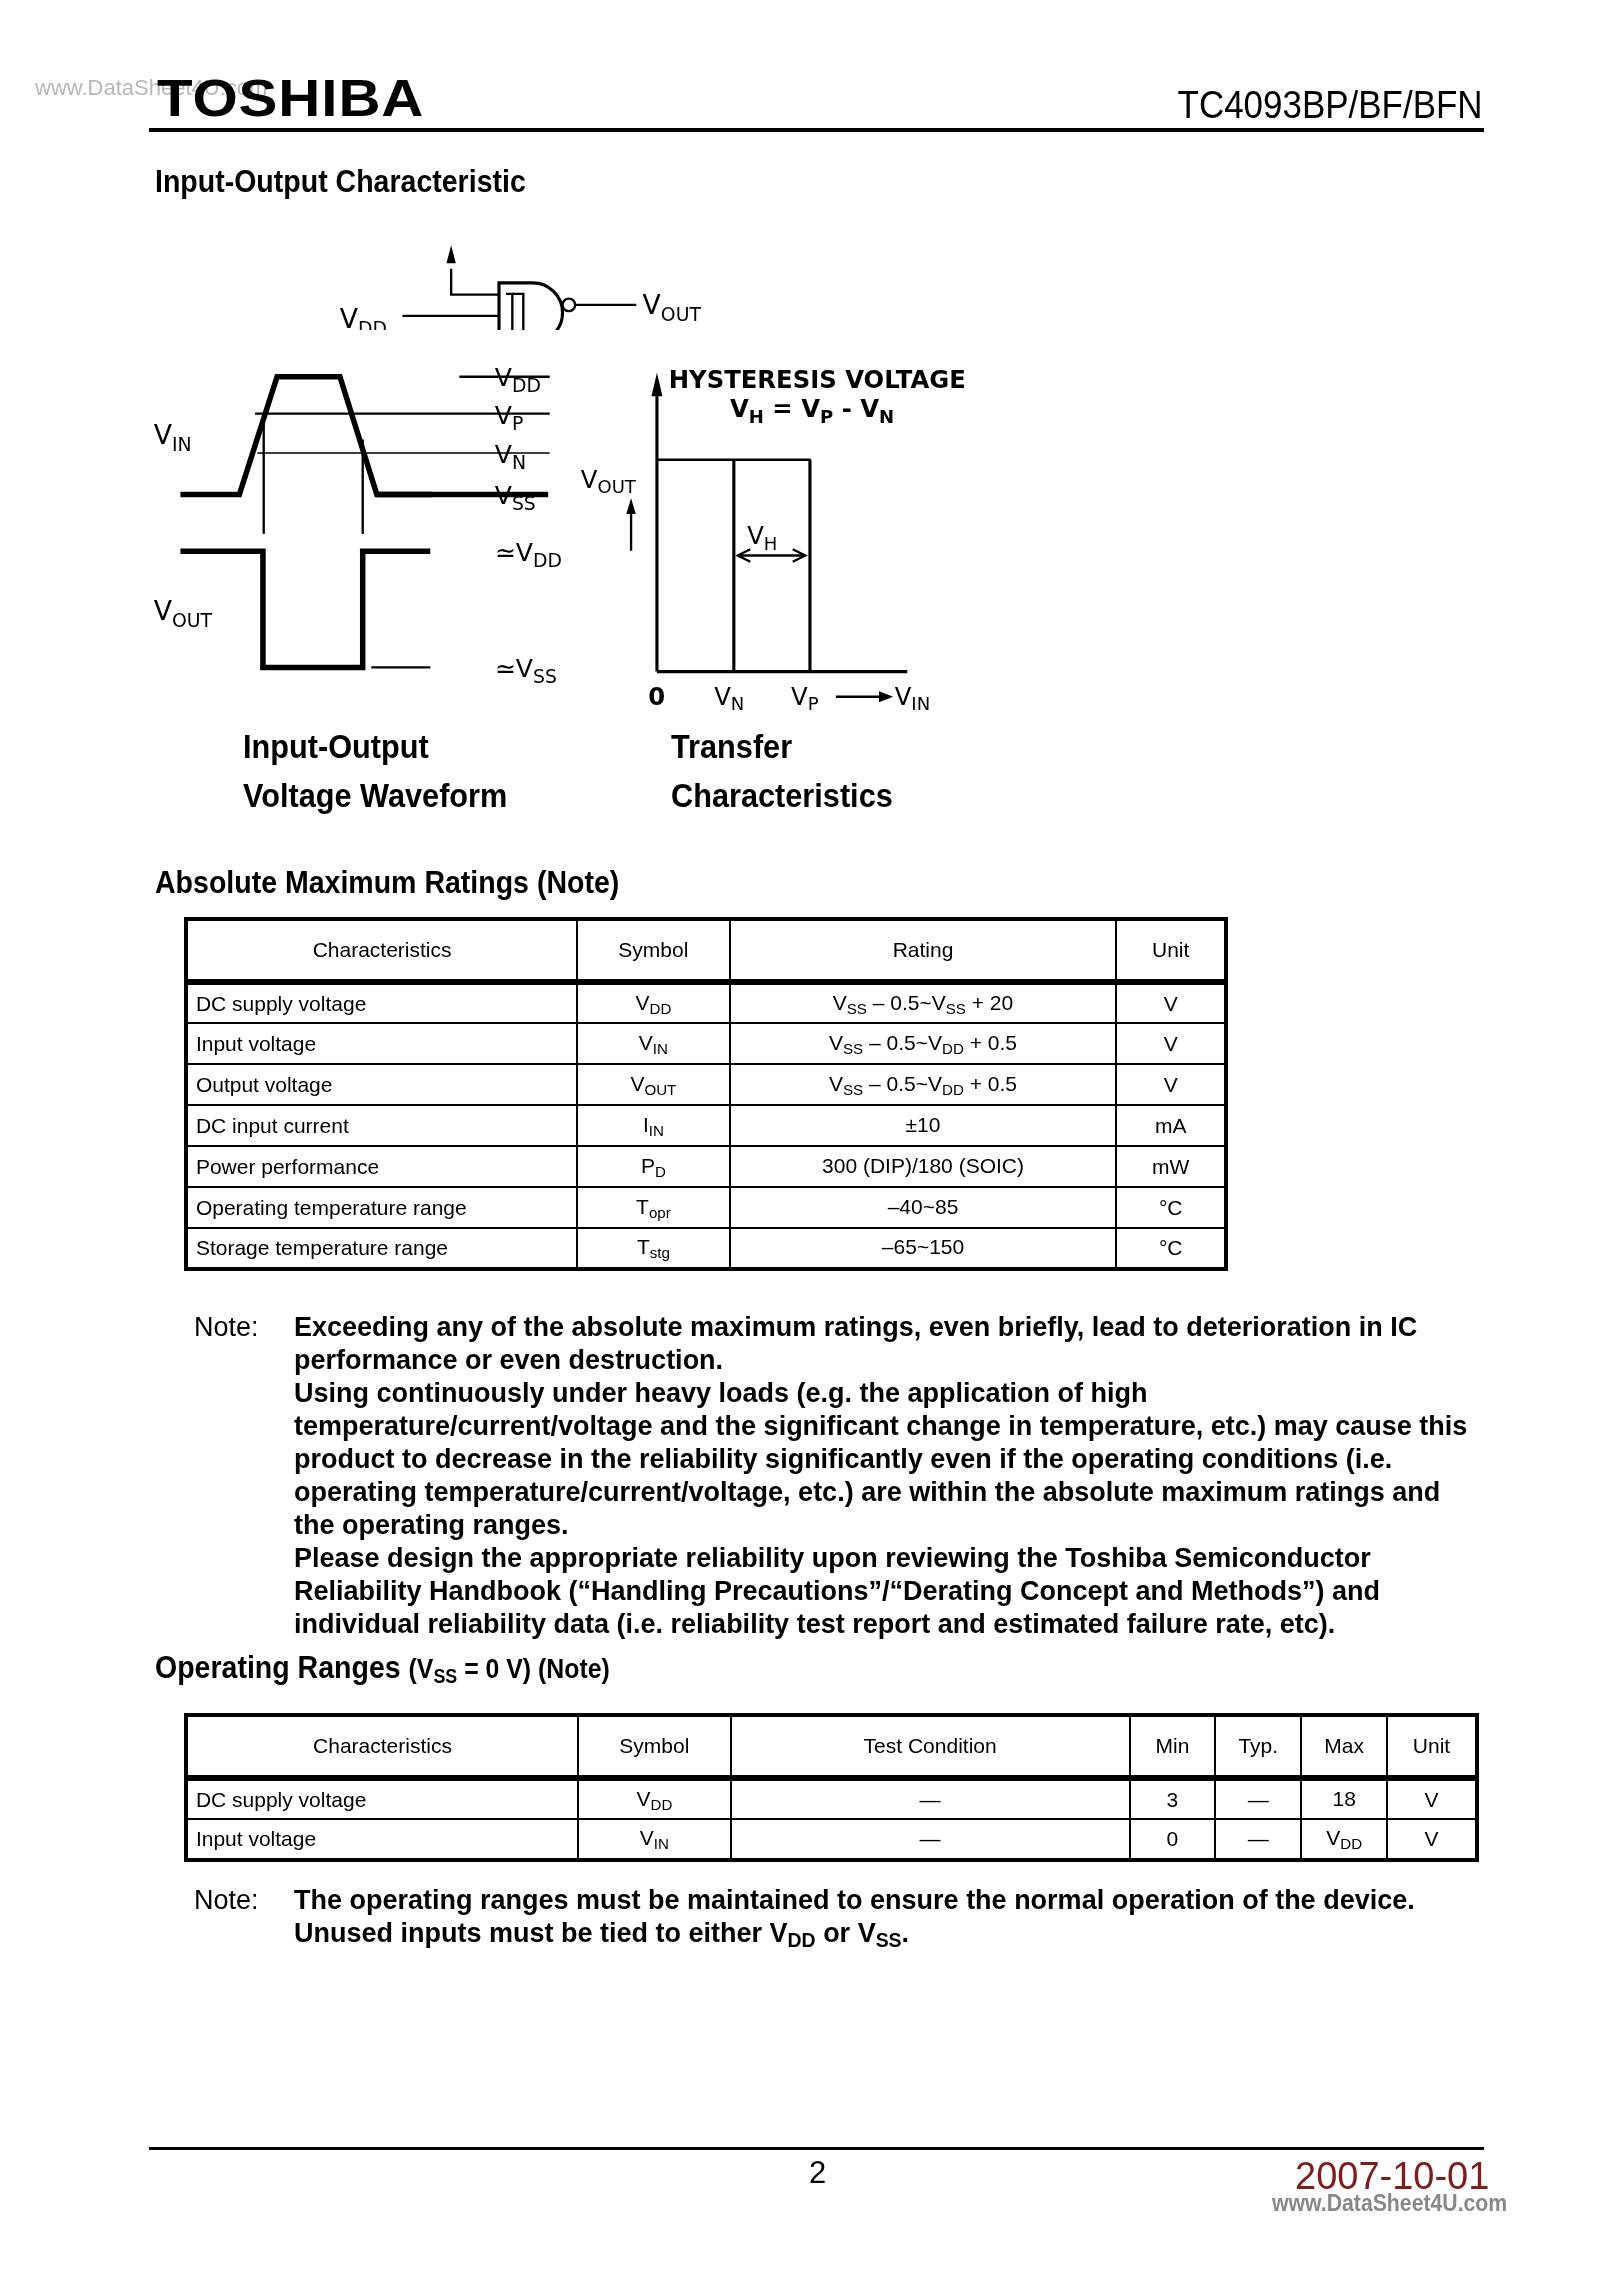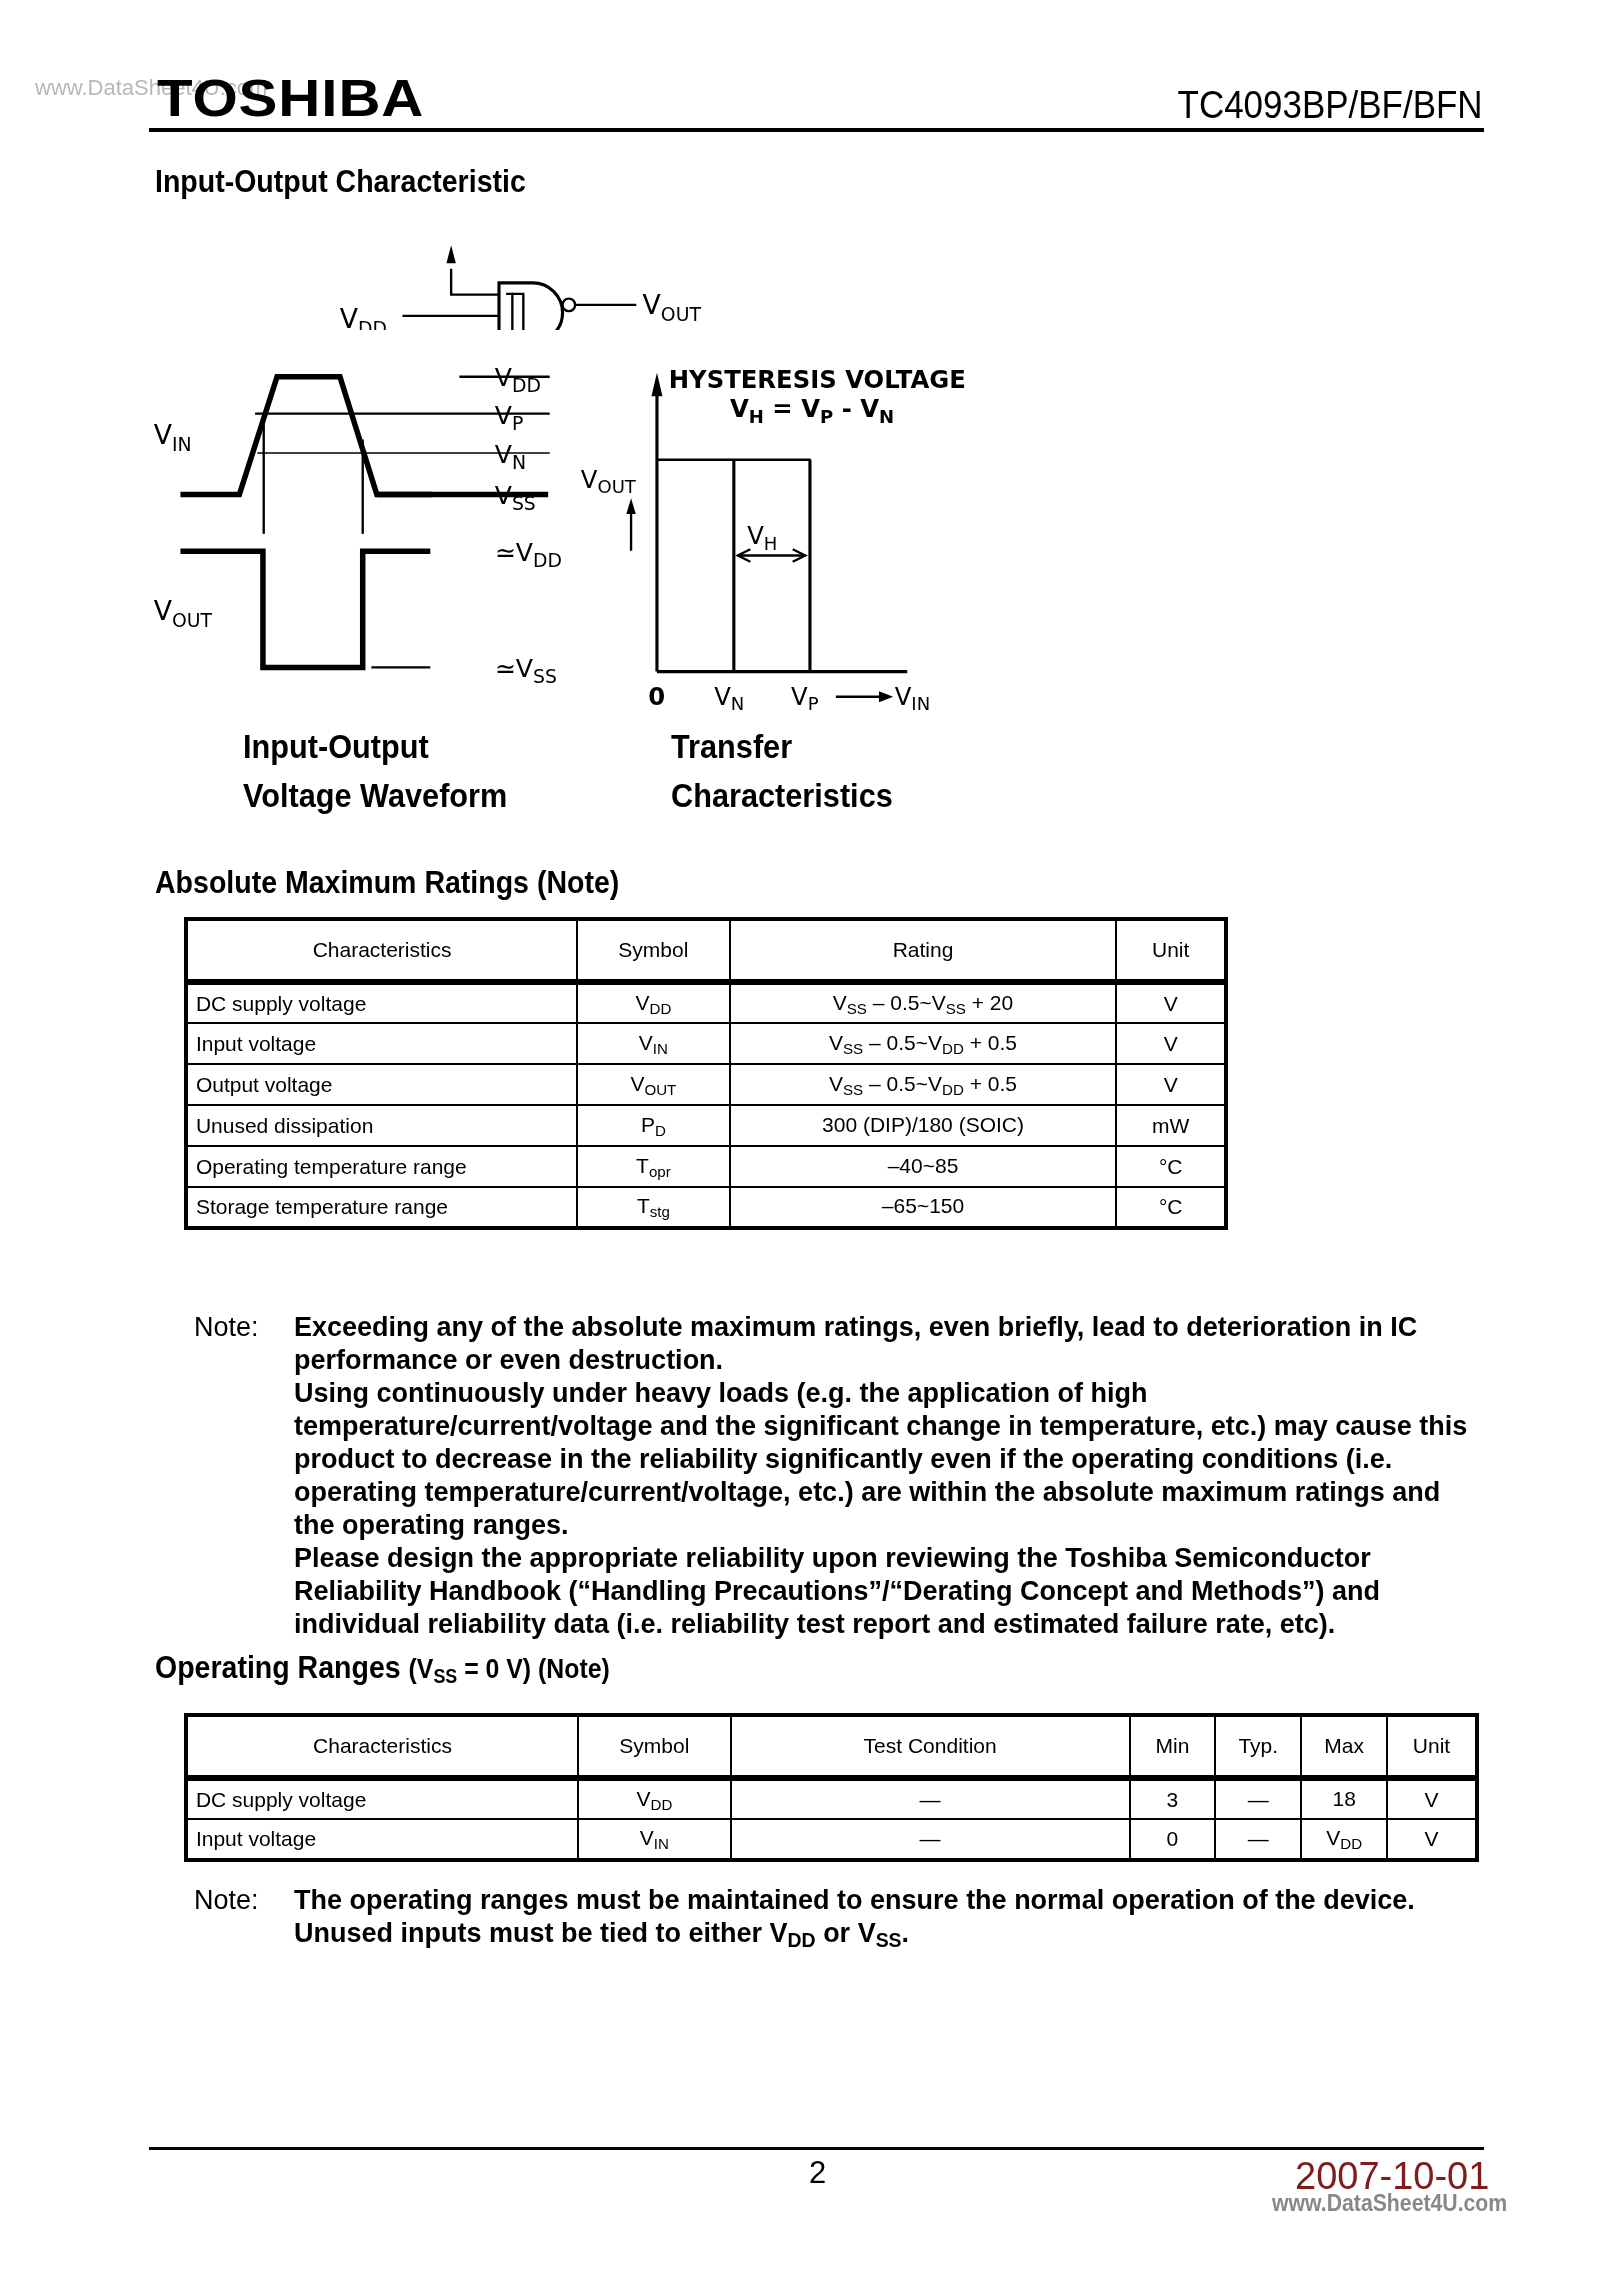--- a/index.html
+++ b/index.html
@@ -162,21 +162,27 @@
         <td class="c"><span>V</span><span class="sub">SS</span><span> – 0.5~</span><span>V</span><span class="sub">DD</span><span> + 0.5</span></td>
         <td class="c"><span>V</span></td>
       </tr>
       <tr>
         <td class="l"><span>Output voltage</span></td>
         <td class="c"><span>V</span><span class="sub">OUT</span></td>
         <td class="c"><span>V</span><span class="sub">SS</span><span> – 0.5~</span><span>V</span><span class="sub">DD</span><span> + 0.5</span></td>
         <td class="c"><span>V</span></td>
       </tr>
       <tr>
-        <td class="l"><span>Unused dissipation</span></td>
+        <td class="l"><span>DC input current</span></td>
+        <td class="c"><span>I</span><span class="sub">IN</span></td>
+        <td class="c"><span>±10</span><span class="sub"></span><span></span></td>
+        <td class="c"><span>mA</span></td>
+      </tr>
+      <tr>
+        <td class="l"><span>Power performance</span></td>
         <td class="c"><span>P</span><span class="sub">D</span></td>
         <td class="c"><span>300 (DIP)/180 (SOIC)</span><span class="sub"></span><span></span></td>
         <td class="c"><span>mW</span></td>
       </tr>
       <tr>
         <td class="l"><span>Operating temperature range</span></td>
         <td class="c"><span>T</span><span class="sub">opr</span></td>
         <td class="c"><span>–40~85</span><span class="sub"></span><span></span></td>
         <td class="c"><span>°C</span></td>
       </tr>

